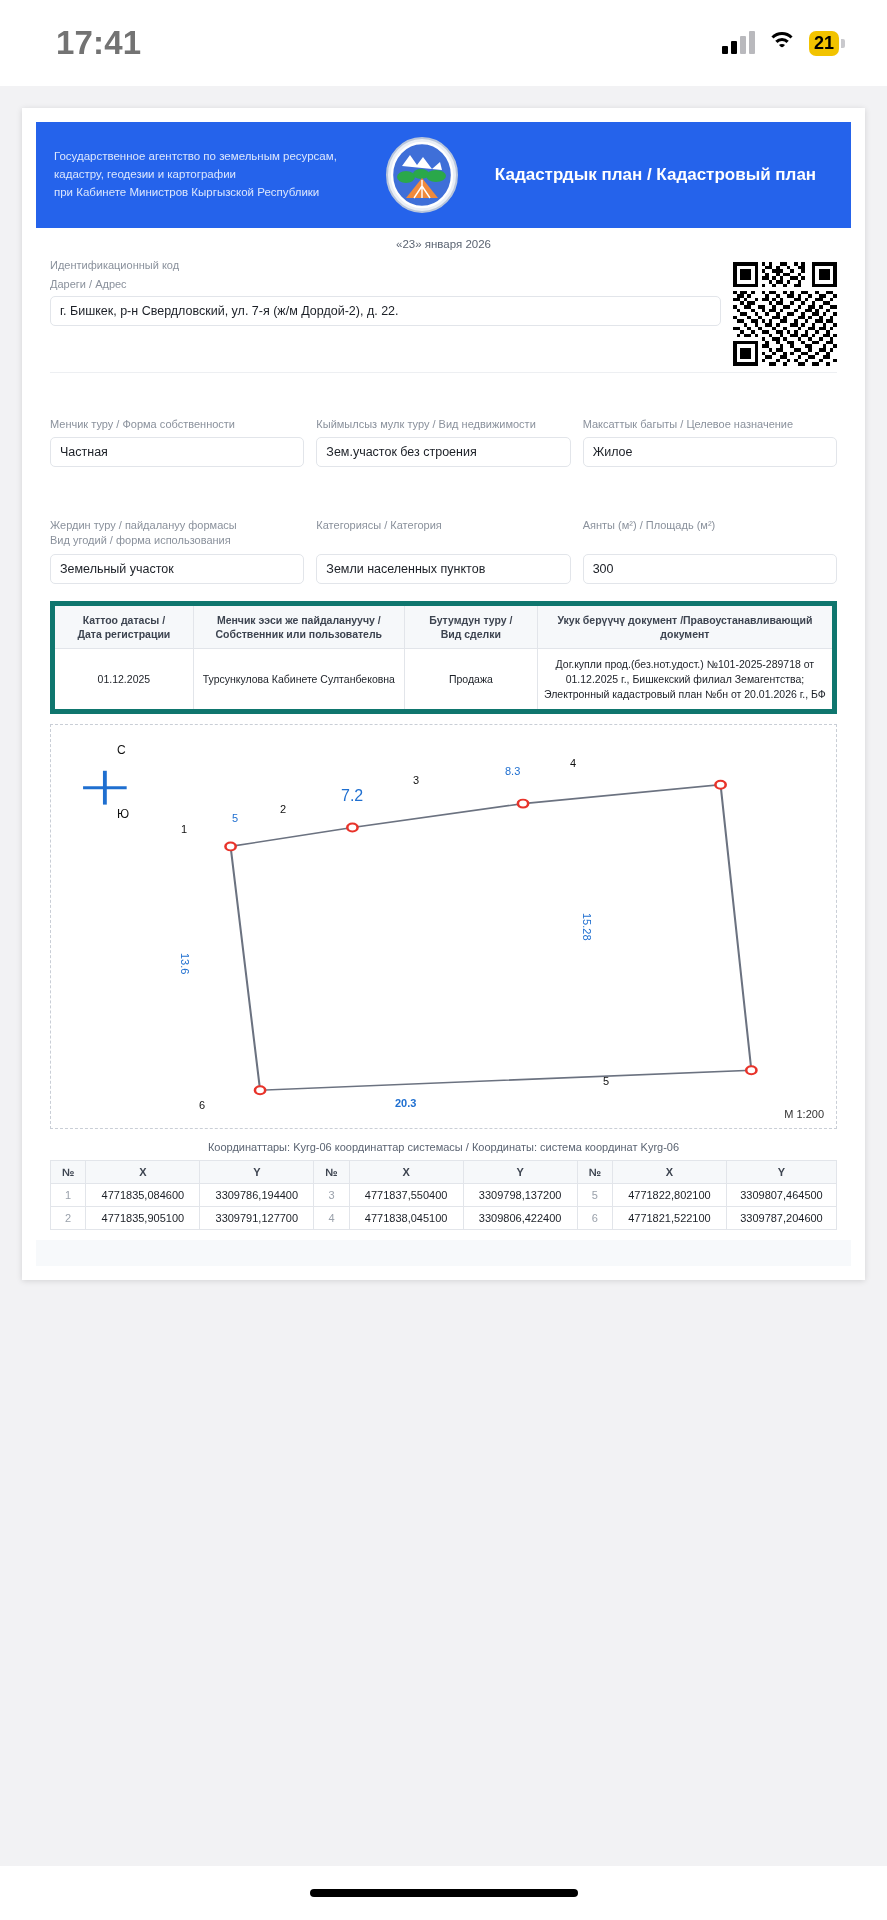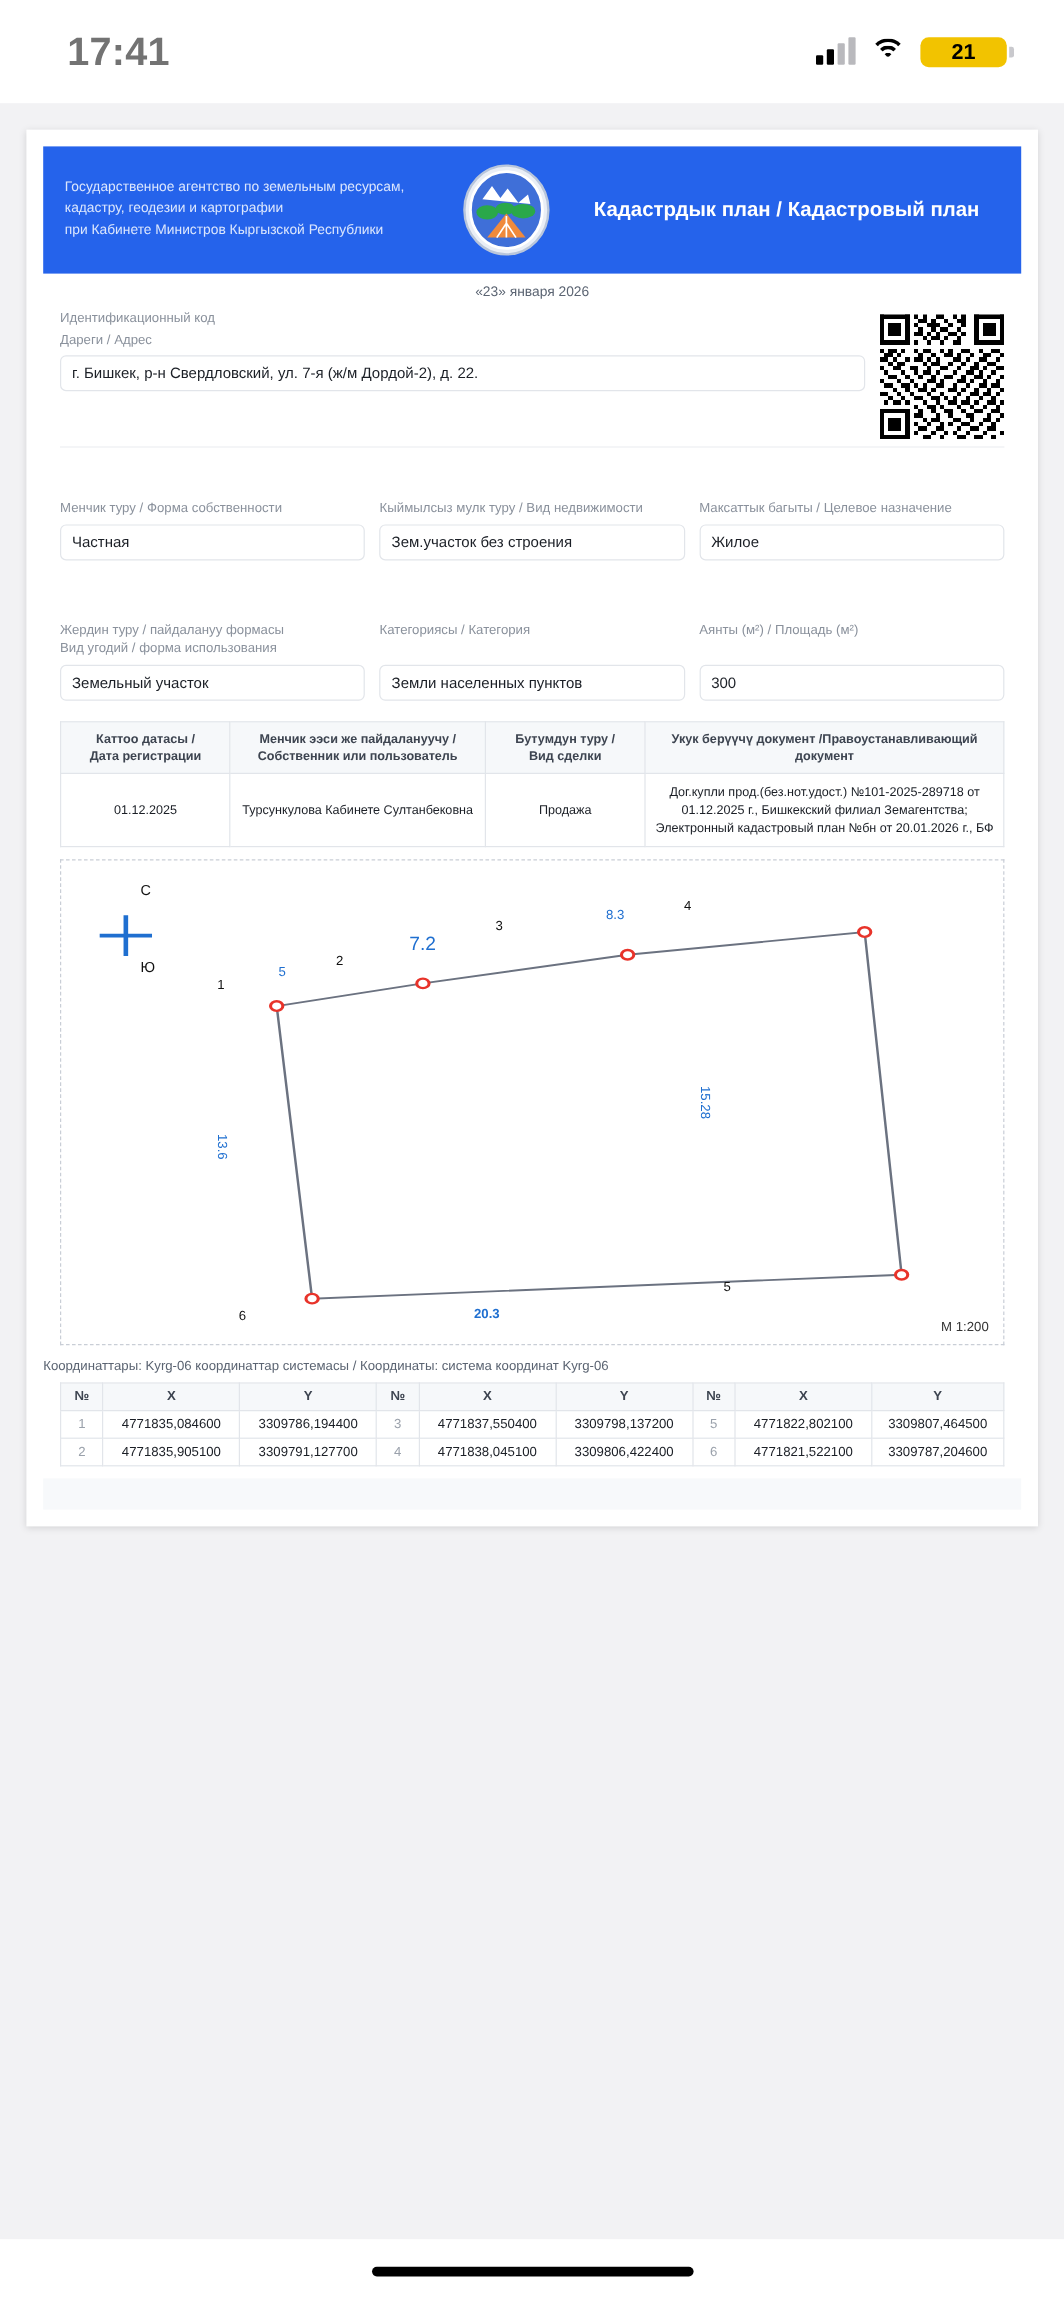--- a/index.html
+++ b/index.html
@@ -42,21 +42,21 @@
   .wifi span {
     position:absolute; left:50%; transform: translateX(-50%);
     border: 3px solid #000; border-bottom-color: transparent;
     border-left-color: transparent; border-right-color: transparent;
     border-radius: 50%;
   }
   .wifi span:nth-child(1){ width:30px; height:30px; top:0; }
   .wifi span:nth-child(2){ width:19px; height:19px; top:6px; }
   .wifi span:nth-child(3){ width:8px; height:8px; top:12px; }
   .batt {
-    width: 72px; height: 25px; border-radius: 7px;
+    width: 30px; height: 25px; border-radius: 7px;
     background: #f2c300; color:#000;
     font-size: 18px; font-weight: 700;
     display:flex; align-items:center; justify-content:center;
     position: relative;
   }
   .batt::after {
     content:""; position:absolute; right:-6px; top:8px;
     width:4px; height:9px; background:#c9c9cd; border-radius:0 2px 2px 0;
   }
 
@@ -114,21 +114,21 @@
   }
   .cell .flabel { min-height: 16px; margin-top: 36px; }
   .cell.tall .flabel { min-height: 32px; }
 
   .hr { height:1px; background:#edeff2; margin: 6px 14px 2px 14px; }
 
   
   .regwrap { padding: 8px 14px 0 14px; }
   table.reg {
     width:100%; border-collapse: collapse;
-    border:1px solid #0f766e; table-layout: fixed;
+    border:5px solid #0f766e; table-layout: fixed;
   }
   table.reg th {
     background:#f6f8fa; border:1px solid #e2e5ea;
     font-size: 10.5px; font-weight: 600; color:#3d4450;
     padding: 7px 4px; line-height:1.35; text-align:center;
   }
   table.reg td {
     border:1px solid #e2e5ea; font-size: 10.5px;
     color:#1b1f26; padding: 8px 5px; text-align:center;
     line-height:1.4; vertical-align: middle;
@@ -141,21 +141,21 @@
     position:relative; background:#fff;
   }
   .map svg { display:block; width:100%; height:100%; }
   .scale {
     position:absolute; right: 12px; bottom: 8px;
     font-size: 11px; color:#333;
   }
 
   
   .coordtitle {
-    text-align:left; font-size: 11px; color:#5b6472;
+    text-align:center; font-size: 11px; color:#5b6472;
     padding: 12px 0 7px 0;
   }
   .coordwrap { padding: 0 14px; }
   table.coord { width:100%; border-collapse:collapse; border:1px solid #e2e5ea; }
   table.coord th {
     background:#f6f8fa; border:1px solid #e2e5ea;
     font-size: 11px; font-weight:700; color:#3d4450;
     padding: 5px 3px; text-align:center;
   }
   table.coord td {

